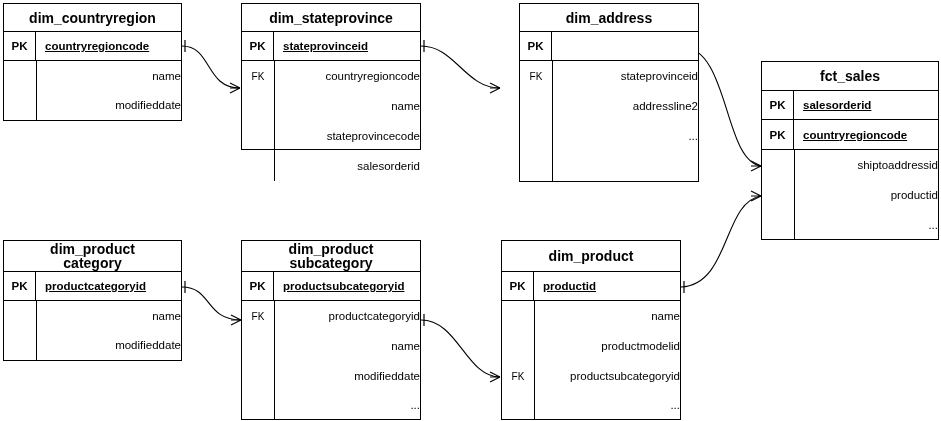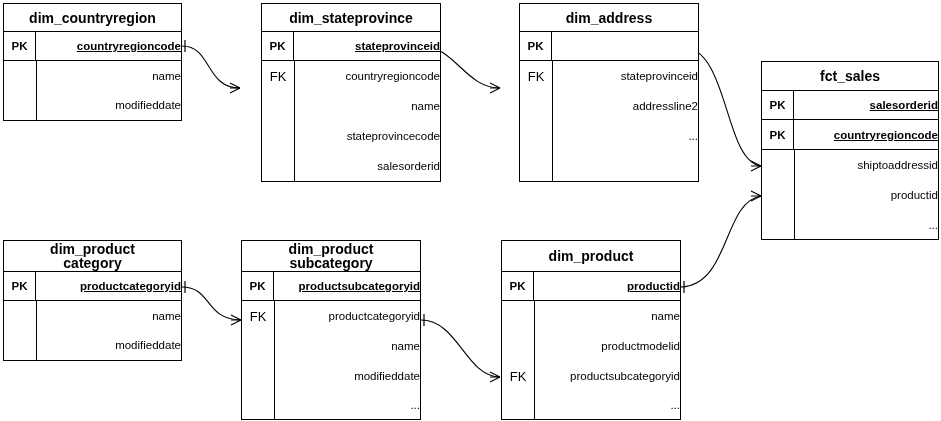--- a/index.html
+++ b/index.html
@@ -50,21 +50,20 @@
   }
   .row {
     box-sizing: border-box;
     display: flex;
     width: 100%;
     align-items: center;
     background: #ffffff;
   }
   .row.divider {
     border-bottom: 1px solid #000000;
-    text-align: right;
   }
   .key-cell {
     box-sizing: border-box;
     width: 32px;
     flex: 0 0 32px;
     align-self: stretch;
     display: flex;
     align-items: center;
     justify-content: center;
     font-size: 11.5px;
@@ -107,21 +106,21 @@
     font-size: 11.5px;
     color: #000000;
     padding-left: 9px;
     white-space: nowrap;
   }
   .key-line {
     box-sizing: border-box;
     display: flex;
     align-items: center;
     justify-content: center;
-    font-size: 13px;
+    font-size: 10px;
     color: #000000;
   }
 </style>
 </head>
 <body>
 
 <div id="canvas">
 
   <svg class="connectors" width="941" height="421" viewBox="0 0 941 421">
     <g fill="none" stroke="#000000" stroke-width="1.1">
@@ -175,21 +174,21 @@
     </div>
     <div class="body-split" style="height:59px;">
       <div class="key-col" style="width:32px;flex:0 0 32px;border-right:1px solid #000;"></div>
       <div class="attr-col">
         <div class="body-line" style="height:29px;">name</div>
         <div class="body-line" style="height:30px;">modifieddate</div>
       </div>
     </div>
   </div>
 
-  <div class="entity" style="left:241px; top:3px; width:180px; height:179px;margin-left:20px;">
+  <div class="entity" style="left:241px; top:3px; width:180px; height:147px;">
     <div class="entity-title" style="height:28px;">
       <span>dim_stateprovince</span>
     </div>
     <div class="row divider" style="height:29px;">
       <div class="key-cell bordered">PK</div>
       <div class="attr-cell pk">stateprovinceid</div>
     </div>
     <div class="body-split" style="height:120px;">
       <div class="key-col" style="width:32px;flex:0 0 32px;border-right:1px solid #000;">
         <div class="key-line" style="height:30px;">FK</div>

